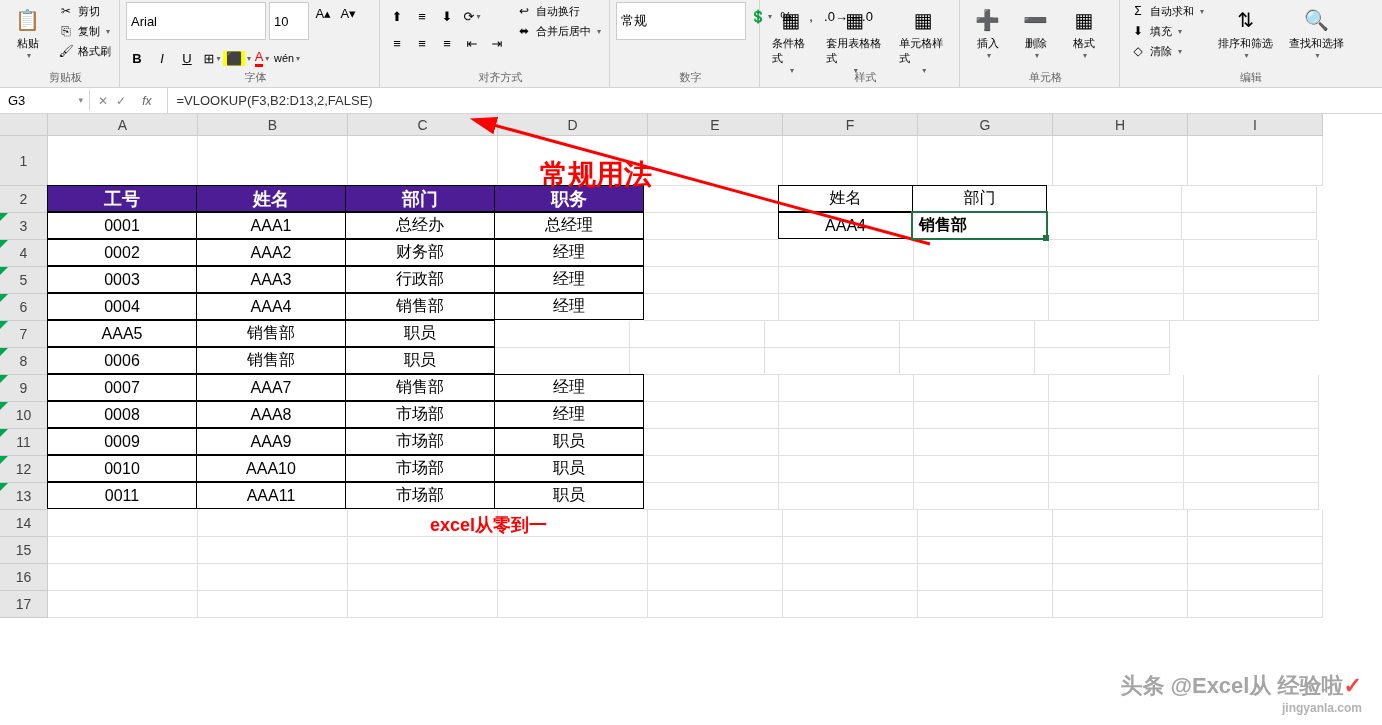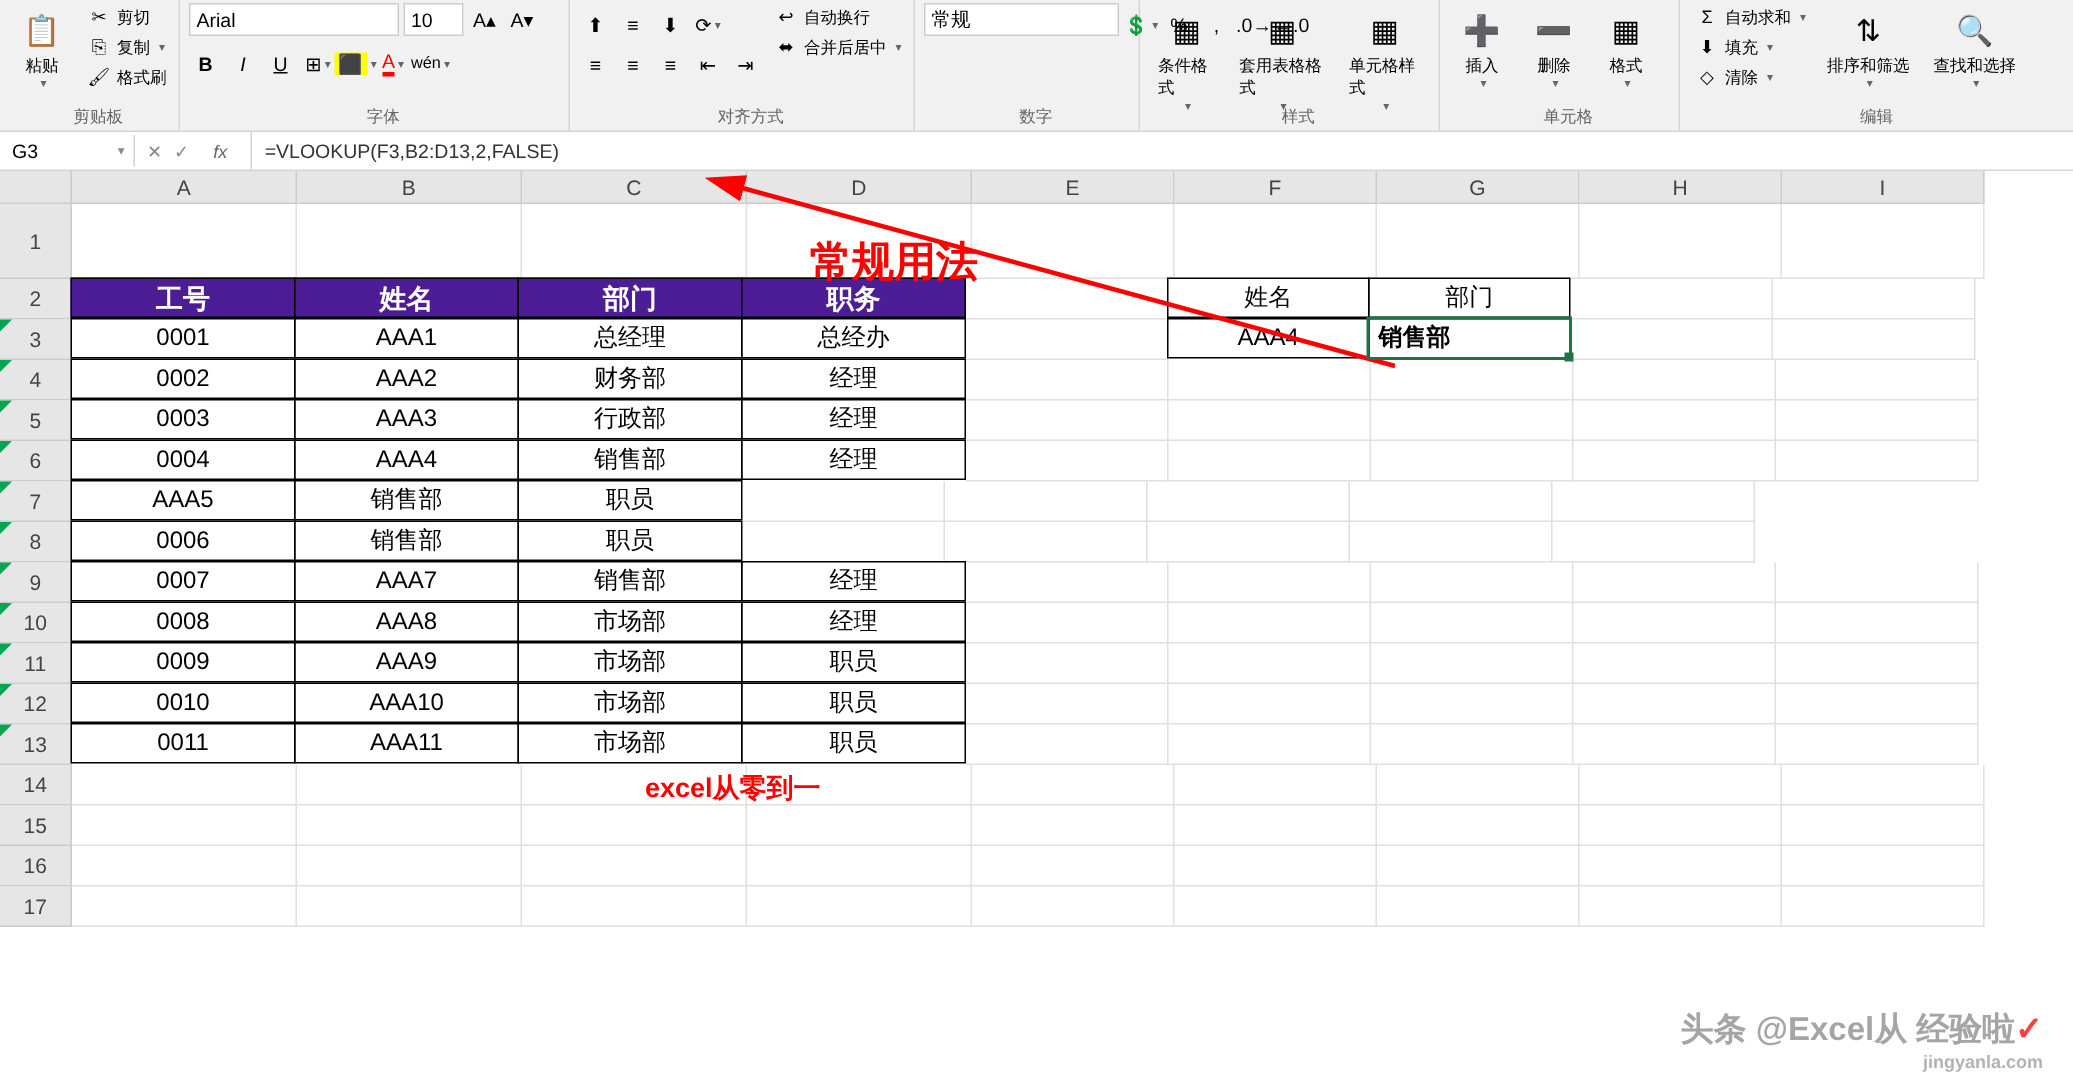--- a/index.html
+++ b/index.html
@@ -7,21 +7,21 @@
 
 .ribbon { display: flex; background: #f1f1f1; border-bottom: 1px solid #d4d4d4; height: 88px; }
 .ribbon-group { border-right: 1px solid #d4d4d4; padding: 2px 6px; display: flex; flex-direction: column; position: relative; }
 .ribbon-group-label { position: absolute; bottom: 2px; left: 12px; right: 0; text-align: center; font-size: 11px; color: #666; }
 .ribbon-content { display: flex; flex: 1; align-items: flex-start; gap: 4px; }
 .ribbon-col { display: flex; flex-direction: column; gap: 2px; }
 .ribbon-btn { display: flex; align-items: center; gap: 4px; padding: 1px 4px; font-size: 11px; cursor: pointer; white-space: nowrap; }
 .ribbon-big-btn { display: flex; flex-direction: column; align-items: center; padding: 2px 6px; font-size: 11px; cursor: pointer; }
 .big-icon { width: 32px; height: 32px; display: flex; align-items: center; justify-content: center; font-size: 20px; }
 .small-icon { width: 16px; height: 16px; display: inline-flex; align-items: center; justify-content: center; font-size: 12px; }
-.font-select { border: 1px solid #ccc; height: 22px; padding: 0 4px; font-size: 13px; }
+.font-select { border: 1px solid #ccc; height: 38px; padding: 0 4px; font-size: 13px; }
 .font-select.name { width: 140px; }
 .font-select.size { width: 40px; }
 .btn-row { display: flex; gap: 3px; margin-top: 3px; }
 .fmt-btn { width: 22px; height: 22px; border: 1px solid transparent; display: flex; align-items: center; justify-content: center; cursor: pointer; font-size: 13px; }
 .dropdown-arrow { font-size: 8px; color: #666; margin-left: 2px; }
 
 .formula-bar { display: flex; align-items: center; border-bottom: 1px solid #d4d4d4; height: 26px; background: #fff; }
 .name-box { width: 90px; border-right: 1px solid #d4d4d4; padding: 3px 8px; font-size: 13px; position: relative; }
 .name-box:after { content: "▾"; position: absolute; right: 6px; top: 5px; font-size: 9px; color: #888; }
 .fb-btns { display: flex; padding: 0 8px; gap: 8px; border-right: 1px solid #d4d4d4; height: 100%; align-items: center; }
@@ -287,22 +287,22 @@
         <div class="cell cw-E"></div>
         <div class="cell cw-F lookup-box">姓名</div>
         <div class="cell cw-G lookup-box">部门</div>
         <div class="cell cw-H"></div>
         <div class="cell cw-I"></div>
       </div>
       <div class="grid-row rn">
         <div class="row-header marked">3</div>
         <div class="cell cw-A data-cell">0001</div>
         <div class="cell cw-B data-cell">AAA1</div>
+        <div class="cell cw-C data-cell">总经办</div>
         <div class="cell cw-D data-cell">总经理</div>
-        <div class="cell cw-C data-cell">总经办</div>
         <div class="cell cw-E"></div>
         <div class="cell cw-F lookup-box">AAA4</div>
         <div class="cell cw-G lookup-box selected-cell" style="font-weight: bold; justify-content: flex-start; padding-left: 6px;">销售部</div>
         <div class="cell cw-H"></div>
         <div class="cell cw-I"></div>
       </div>
       <div class="grid-row rn">
         <div class="row-header marked">4</div>
         <div class="cell cw-A data-cell">0002</div>
         <div class="cell cw-B data-cell">AAA2</div>

